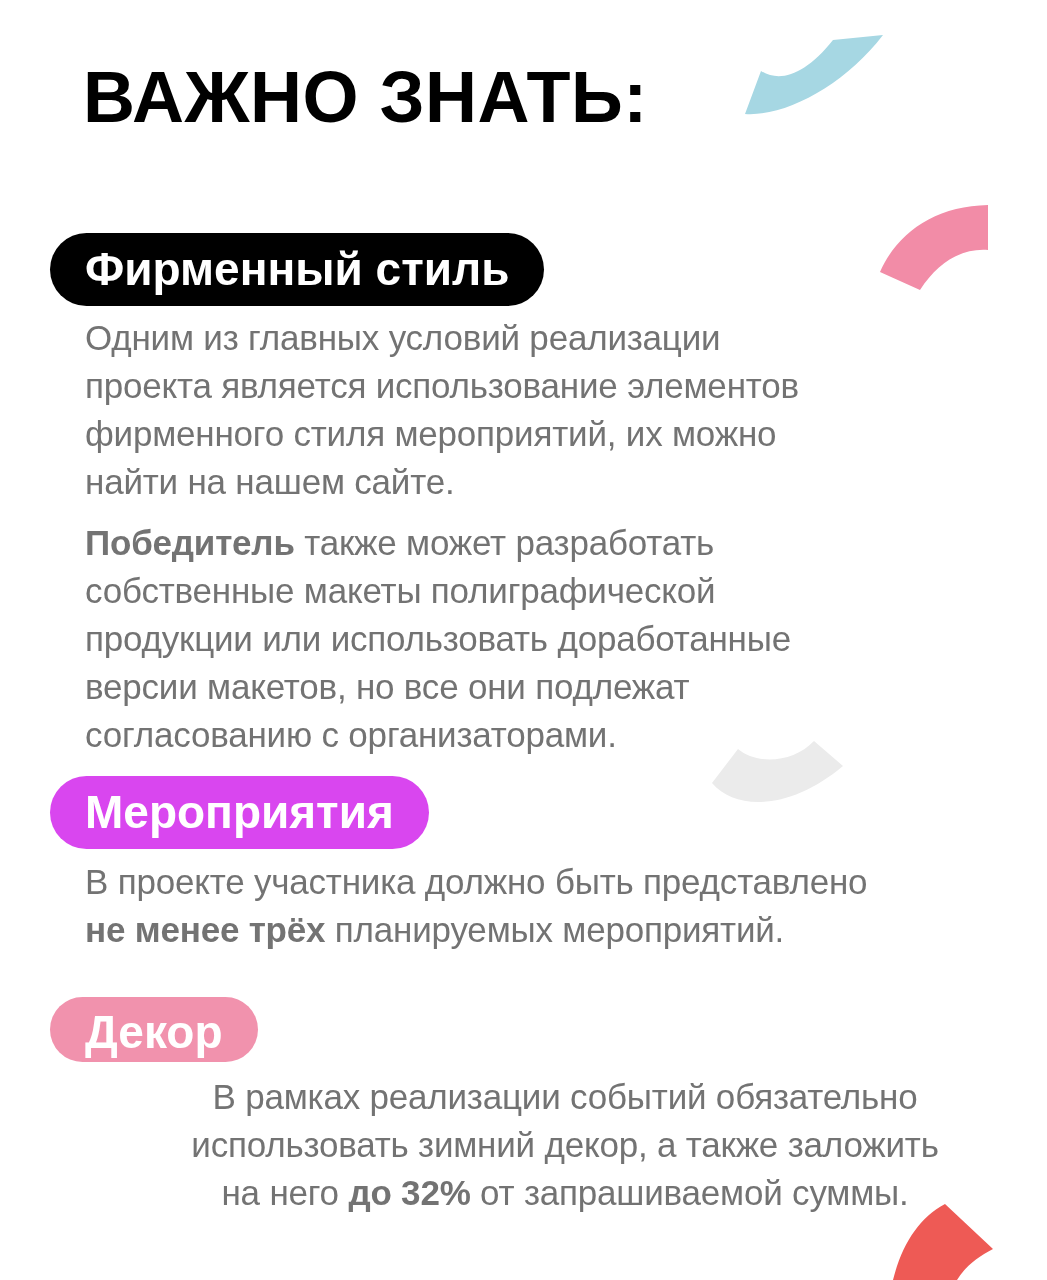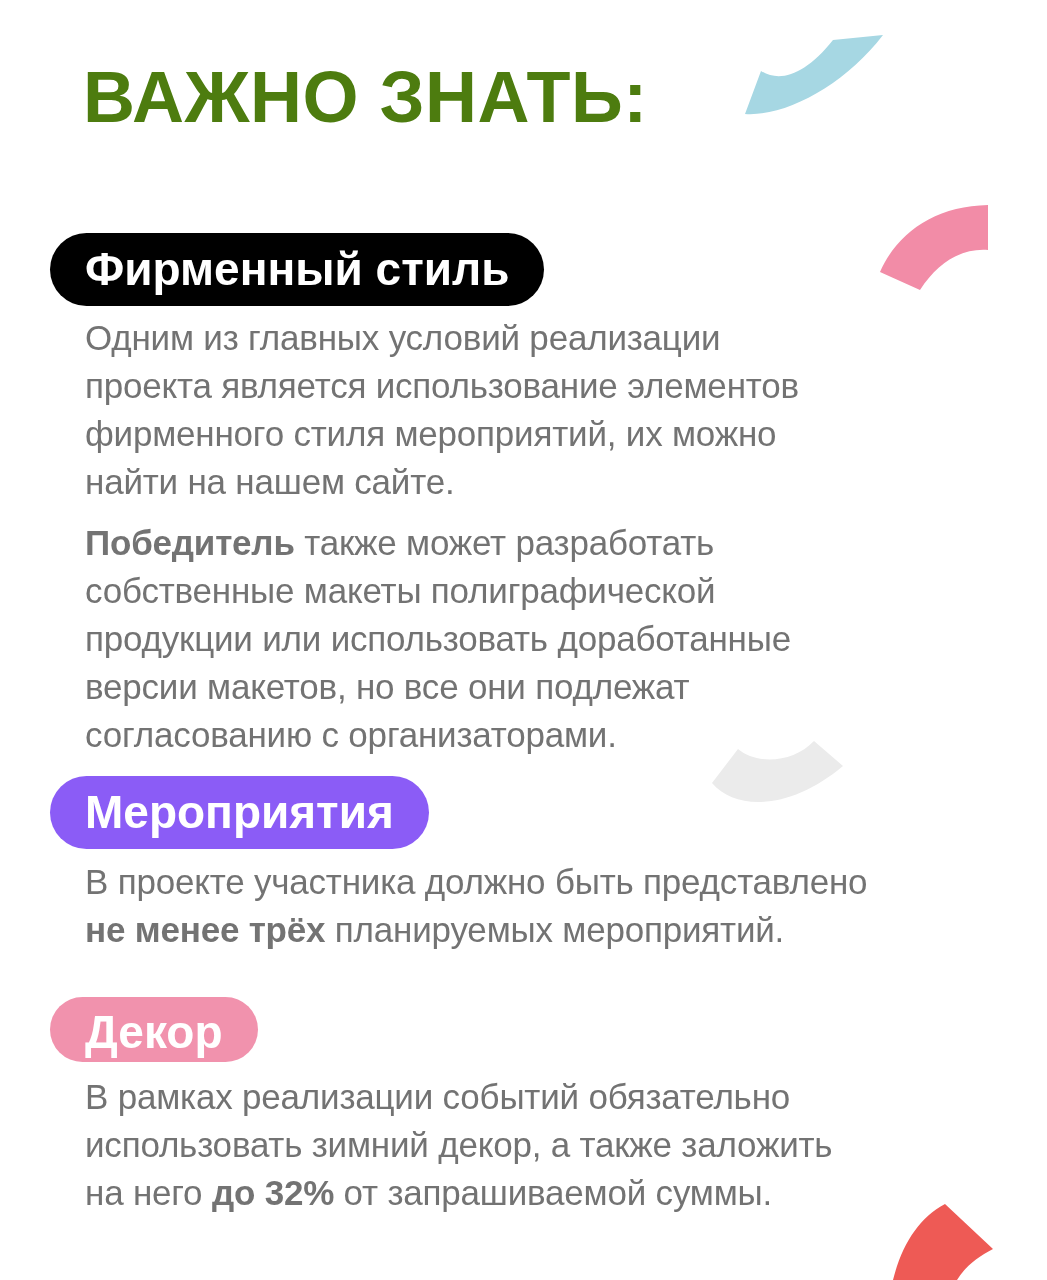--- a/index.html
+++ b/index.html
@@ -31,48 +31,48 @@
   .badge-3{top:997px;height:65px;line-height:71px;}
   .para{
     position:absolute;left:85px;width:960px;margin:0;
     font-size:35px;line-height:48px;letter-spacing:-0.2px;
     color:#737373;white-space:pre-line;
   }
   .para b{font-weight:bold;}
   .para-1{top:314px;}
   .para-2{top:519px;}
   .para-3{top:858px;}
-  .para-4{top:1073px;}
+  .para-4{top:1073px;text-align:center;}
 </style>
 </head>
 <body>
 
 <div class="page">
 
   <svg class="decor" viewBox="0 0 1047 1280" xmlns="http://www.w3.org/2000/svg" aria-hidden="true">
     <path d="M745,114 C785,117 845,85 883,35 L833,40 C805,75 780,83 761,71 Z" fill="#A6D7E3"></path>
     <path d="M988,205 C935,206 897,233 880,272 L920,290 C938,262 962,248 988,250 Z" fill="#F28CA7"></path>
     <path d="M712,783 C737,812 792,809 843,766 L814,741 C793,763 757,765 738,749 Z" fill="#EBEBEB"></path>
     <path d="M893,1280 C902,1244 919,1218 945,1204 L993,1249 C977,1257 964,1268 957,1280 Z" fill="#EE5A55"></path>
   </svg>
 
-  <h1 class="title" style="color: #4d7c0f;">ВАЖНО ЗНАТЬ:</h1>
+  <h1 class="title" style="color: #000000;">ВАЖНО ЗНАТЬ:</h1>
 
   <div class="badge badge-1" style="background-color: #000000;">Фирменный стиль</div>
   <p class="para para-1">Одним из главных условий реализации
 проекта является использование элементов
 фирменного стиля мероприятий, их можно
 найти на нашем сайте.</p>
   <p class="para para-2"><b>Победитель</b> также может разработать
 собственные макеты полиграфической
 продукции или использовать доработанные
 версии макетов, но все они подлежат
 согласованию с организаторами.</p>
 
-  <div class="badge badge-2" style="background-color: #8b5cf6;">Мероприятия</div>
+  <div class="badge badge-2" style="background-color: #d946ef;">Мероприятия</div>
   <p class="para para-3">В проекте участника должно быть представлено
 <b>не менее трёх</b> планируемых мероприятий.</p>
 
   <div class="badge badge-3" style="background-color: rgb(241, 146, 173);">Декор</div>
   <p class="para para-4">В рамках реализации событий обязательно
 использовать зимний декор, а также заложить
 на него <b>до 32%</b> от запрашиваемой суммы.</p>
 
 </div>
 

